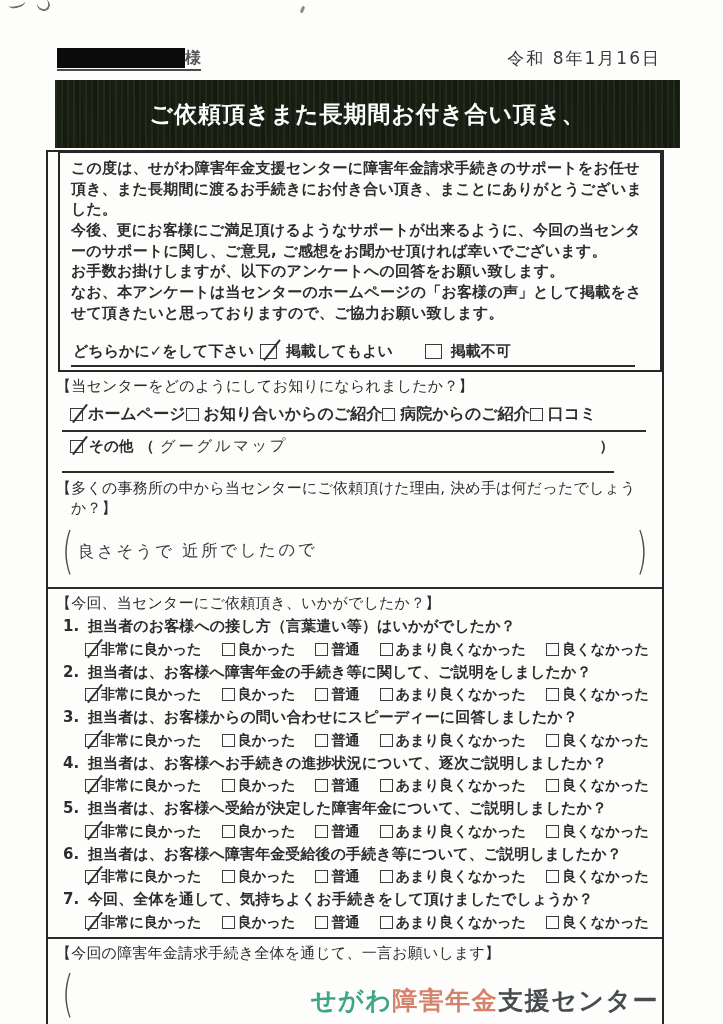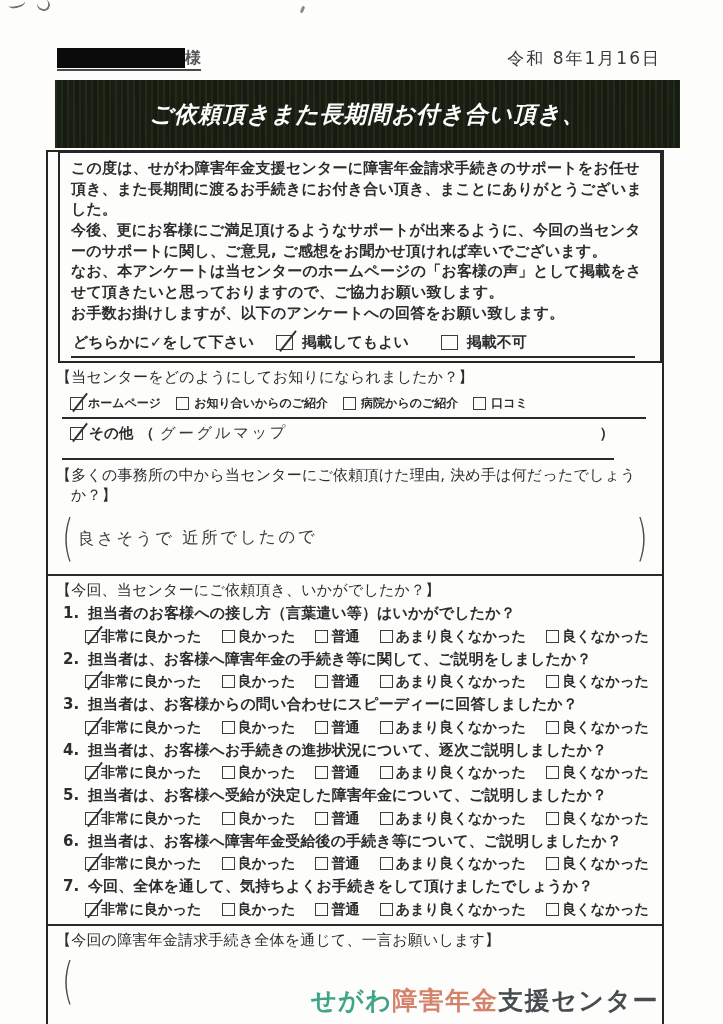--- a/index.html
+++ b/index.html
@@ -20,48 +20,48 @@
   .redact { display:inline-block; width:128px; height:20px; background:#0b0b0b; }
   .name-suffix { font-size:16px; font-weight:600; color:#555; line-height:20px; }
   .date { position:absolute; top:47px; right:62px; font-size:17px; font-weight:500;
     letter-spacing:2px; color:#3a3a3a; }
 
   .banner { position:absolute; top:80px; left:55px; width:625px; height:68px;
     background-color:#161a11;
     background-image:
       repeating-linear-gradient(90deg, rgba(72,94,52,0.20) 0 2px, rgba(0,0,0,0) 2px 6px),
       repeating-linear-gradient(87deg, rgba(28,38,20,0.35) 0 8px, rgba(0,0,0,0) 8px 15px);
-    display:flex; flex-direction:column; justify-content:center; align-items:center;font-style:italic; }
+    display:flex; flex-direction:column; justify-content:center; align-items:center; }
   .banner div { color:#ffffff; font-size:23px; font-weight:700; line-height:31px; letter-spacing:1px; }
 
   .main-box { position:absolute; top:150px; left:46px; width:618px; height:943px;
     border:2px solid #262626; overflow:hidden; }
 
   .intro-box { margin-left:10px; border:2px solid #262626; border-top-width:1px;
     padding:5px 8px 3px 11px; }
   .intro-box p { font-size:15px; font-weight:600; line-height:1.38; letter-spacing:0.2px; }
-  .consent-row { display:flex; align-items:center; gap:22px; margin-top:7px;
+  .consent-row { display:flex; align-items:center; gap:6px; margin-top:16px;
     border-bottom:2px solid #2b2b2b; padding:2px 8px 4px 2px; width:97%;
     font-size:15px; font-weight:700; }
   .consent-opt { display:flex; align-items:center; gap:9px; }
 
   .section { padding:5px 8px 0 8px; }
   .sec-title { font-size:15px; font-weight:400; letter-spacing:0.2px; }
   .hang { padding-left:1em; text-indent:-1em; line-height:1.35; }
 
   .cb { position:relative; display:inline-block; width:13px; height:13px;
     border:1.7px solid #3c3c3c; background:#fdfdfc; flex:none; }
   .cb.md { width:17px; height:15px; }
   .cb.checked::after { content:""; position:absolute; left:8px; top:-7px;
     width:1.9px; height:23px; background:#313131; transform:rotate(38deg); }
   .cb.md.checked::after { left:10px; top:-8px; height:26px; }
 
-  .hf-row1 { display:flex; align-items:center; gap:15px; margin:6px 8px 0 6px;
+  .hf-row1 { display:flex; align-items:center; margin:6px 8px 0 6px;
     border-bottom:2px solid #2b2b2b; padding:2px 0 5px 8px;
-    font-size:12px; font-weight:700; white-space:nowrap;text-align:right; }
+    font-size:16px; font-weight:700; white-space:nowrap;text-align:right; }
   .hf-row2 { display:flex; align-items:center; gap:6px; margin:2px 40px 0 6px;
     border-bottom:2px solid #2b2b2b; padding:2px 0 14px 8px;
     font-size:14.6px; font-weight:700; }
   .hf-item { display:flex; align-items:center; gap:5px; }
   .spacer { flex:1; }
 
   .handwrite { font-size:16.5px; font-weight:400; color:#3b3b3b; letter-spacing:2.5px;
     transform:rotate(-0.6deg); white-space:nowrap; }
   .answer-row { display:flex; align-items:center; margin:2px 2px 2px 2px; height:62px; }
   .bigparen { font-size:50px; font-weight:200; color:#4a4a4a; line-height:56px;
@@ -97,22 +97,22 @@
 
   <div class="banner">
     <div>ご依頼頂きまた長期間お付き合い頂き、</div>
   </div>
 
   <div class="main-box">
 
     <div class="intro-box">
       <p>この度は、せがわ障害年金支援センターに障害年金請求手続きのサポートをお任せ頂き、また長期間に渡るお手続きにお付き合い頂き、まことにありがとうございました。</p>
       <p>今後、更にお客様にご満足頂けるようなサポートが出来るように、今回の当センターのサポートに関し、ご意見, ご感想をお聞かせ頂ければ幸いでございます。</p>
+      <p>お手数お掛けしますが、以下のアンケートへの回答をお願い致します。</p>
       <p>なお、本アンケートは当センターのホームページの「お客様の声」として掲載をさせて頂きたいと思っておりますので、ご協力お願い致します。</p>
-      <p>お手数お掛けしますが、以下のアンケートへの回答をお願い致します。</p>
       <div class="consent-row">
         <span>どちらかに✓をして下さい</span>
         <span id="consent-options" style="display:flex;gap:32px;">
             <span class="consent-opt">
               <span class="cb md checked"></span>
               <span>掲載してもよい</span>
             </span>
             <span class="consent-opt">
               <span class="cb md"></span>
               <span>掲載不可</span>

